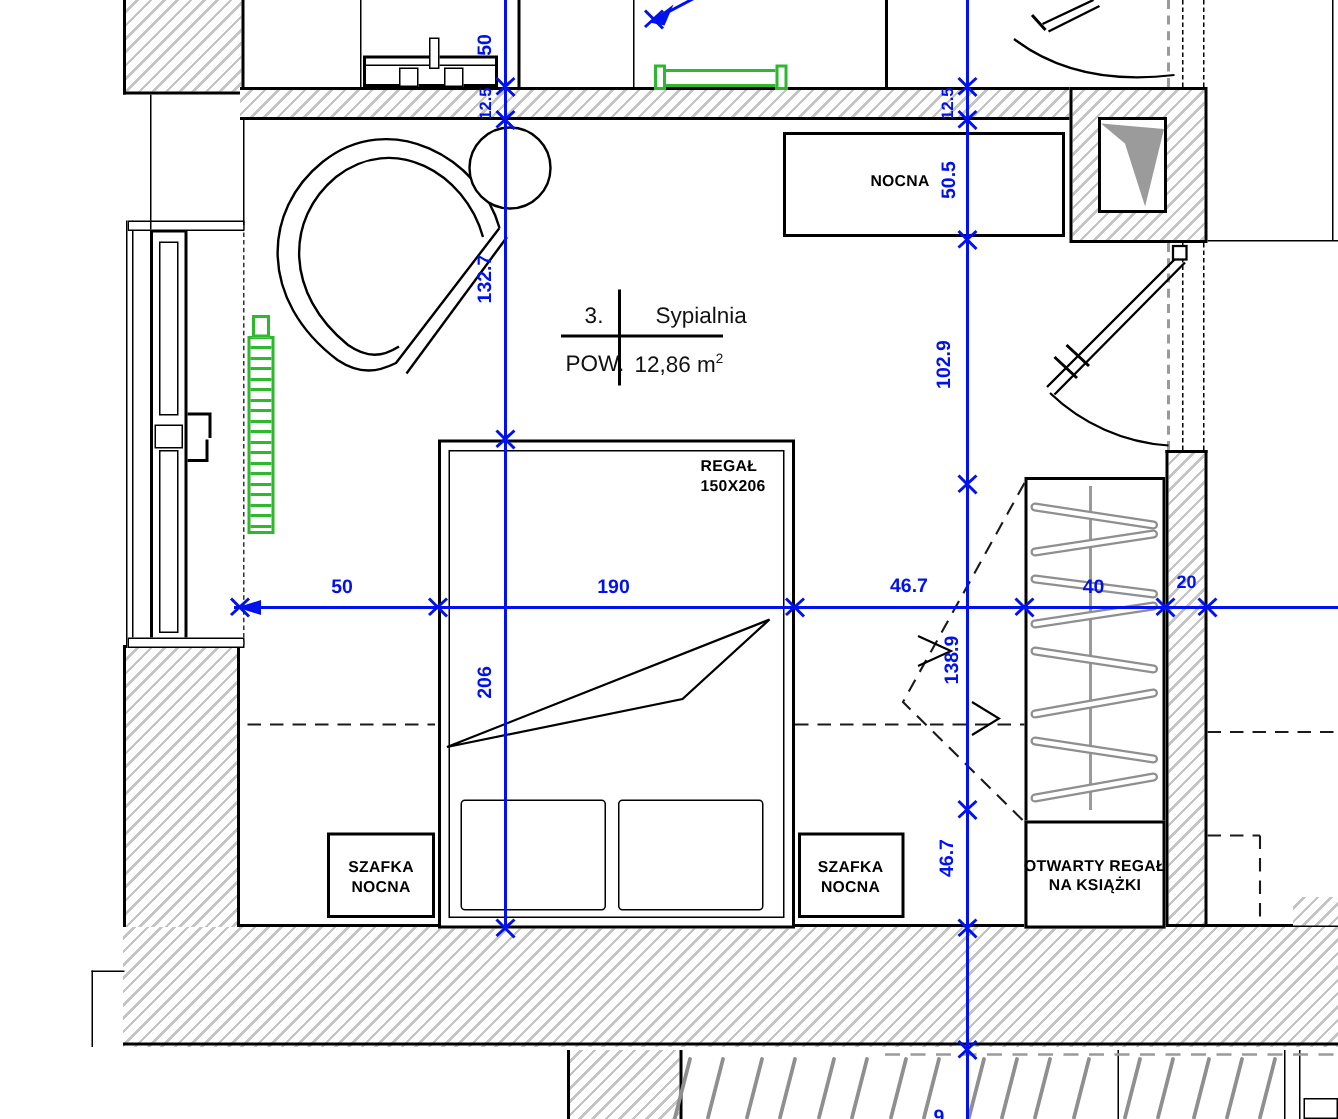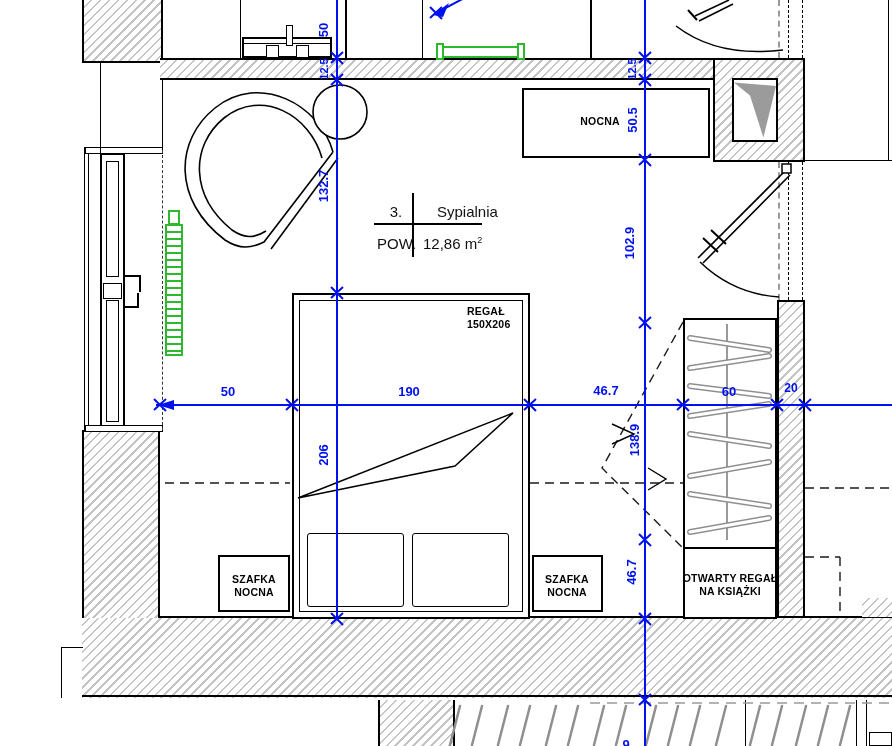--- a/index.html
+++ b/index.html
@@ -230,17 +230,17 @@
   <div class="dim dimv" style="left:323px;top:186px;">132.7</div>
   <div class="dim dimv" style="left:323px;top:455px;">206</div>
   <div class="dim dimv" style="left:632px;top:69px;font-size:11px;">12.5</div>
   <div class="dim dimv" style="left:632px;top:120px;">50.5</div>
   <div class="dim dimv" style="left:629px;top:243px;">102.9</div>
   <div class="dim dimv" style="left:634px;top:440px;">138.9</div>
   <div class="dim dimv" style="left:631px;top:572px;">46.7</div>
   <div class="dim dimh" style="left:228px;top:391px;">50</div>
   <div class="dim dimh" style="left:409px;top:391px;">190</div>
   <div class="dim dimh" style="left:606px;top:390px;">46.7</div>
-  <div class="dim dimh" style="left:729px;top:391px;">60</div>
+  <div class="dim dimh" style="left:729px;top:391px;">40</div>
   <div class="dim dimh" style="left:791px;top:388px;font-size:12px;">20</div>
   <div class="dim dimh" style="left:626px;top:744px;">9</div>
 
 </div>
 
 </body></html>

